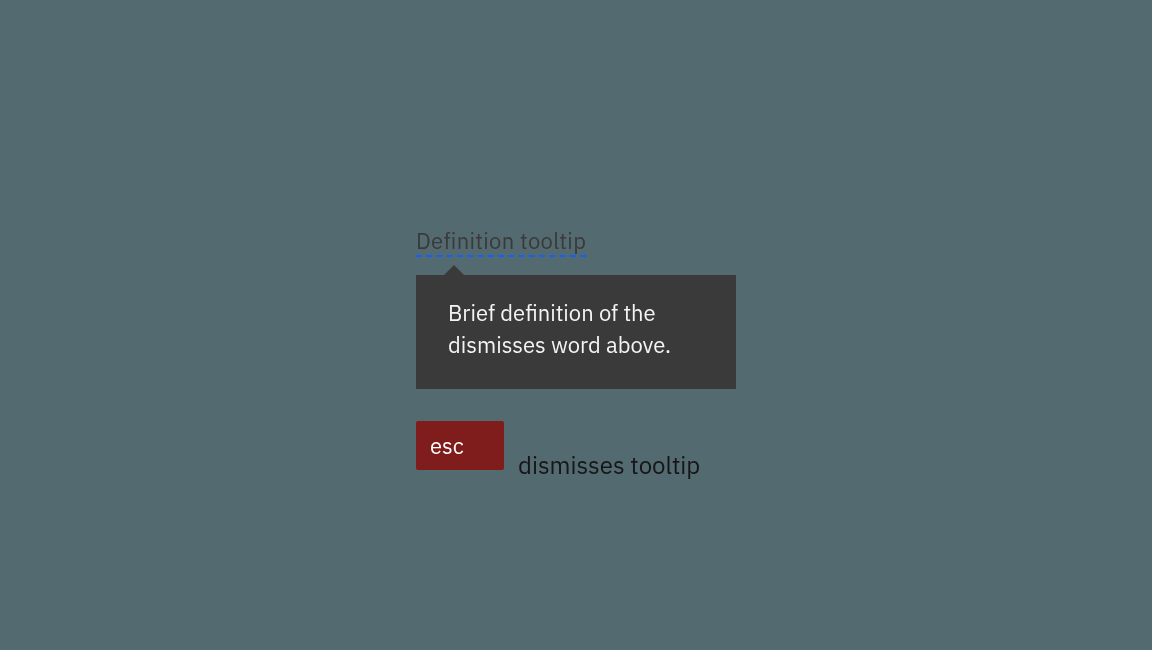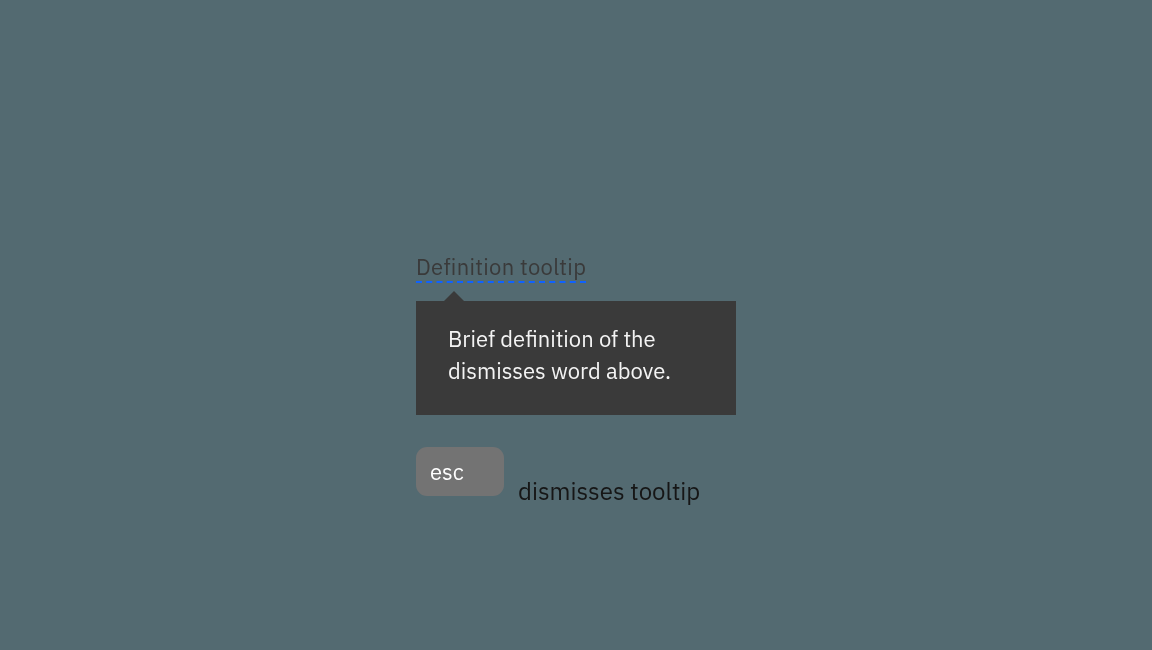--- a/index.html
+++ b/index.html
@@ -12,21 +12,21 @@
     height: 650px;
     background: #536a71;
     font-family: "IBM Plex Sans", "Helvetica Neue", Arial, sans-serif;
     position: relative;
     overflow: hidden;
   }
 
   .wrap {
     position: absolute;
     left: 416px;
-    top: 254px;
+    top: 228px;
     width: 320px;
   }
 
   .trigger {
     display: inline-block;
     font-size: 22px;
     line-height: 1.2;
     color: #3a3a3a;
     border-bottom: 2px dashed #0f62fe;
     padding-bottom: 1px;
@@ -59,25 +59,25 @@
   .hintrow {
     display: flex;
     align-items: center;
     margin-top: 20px;
     gap: 14px;
   }
 
   .key {
     display: inline-flex;
     align-items: center;
-    background: #737373;
+    background: #7f1d1d;
     color: #ffffff;
     font-size: 22px;
     padding: 10px 14px;
-    border-radius: 11px;
+    border-radius: 2px;
     width: 88px;
   }
 
   .hinttext {
     font-size: 24px;
     color: #161616;
     margin-top: 40px;
   }
 </style>
 </head>

